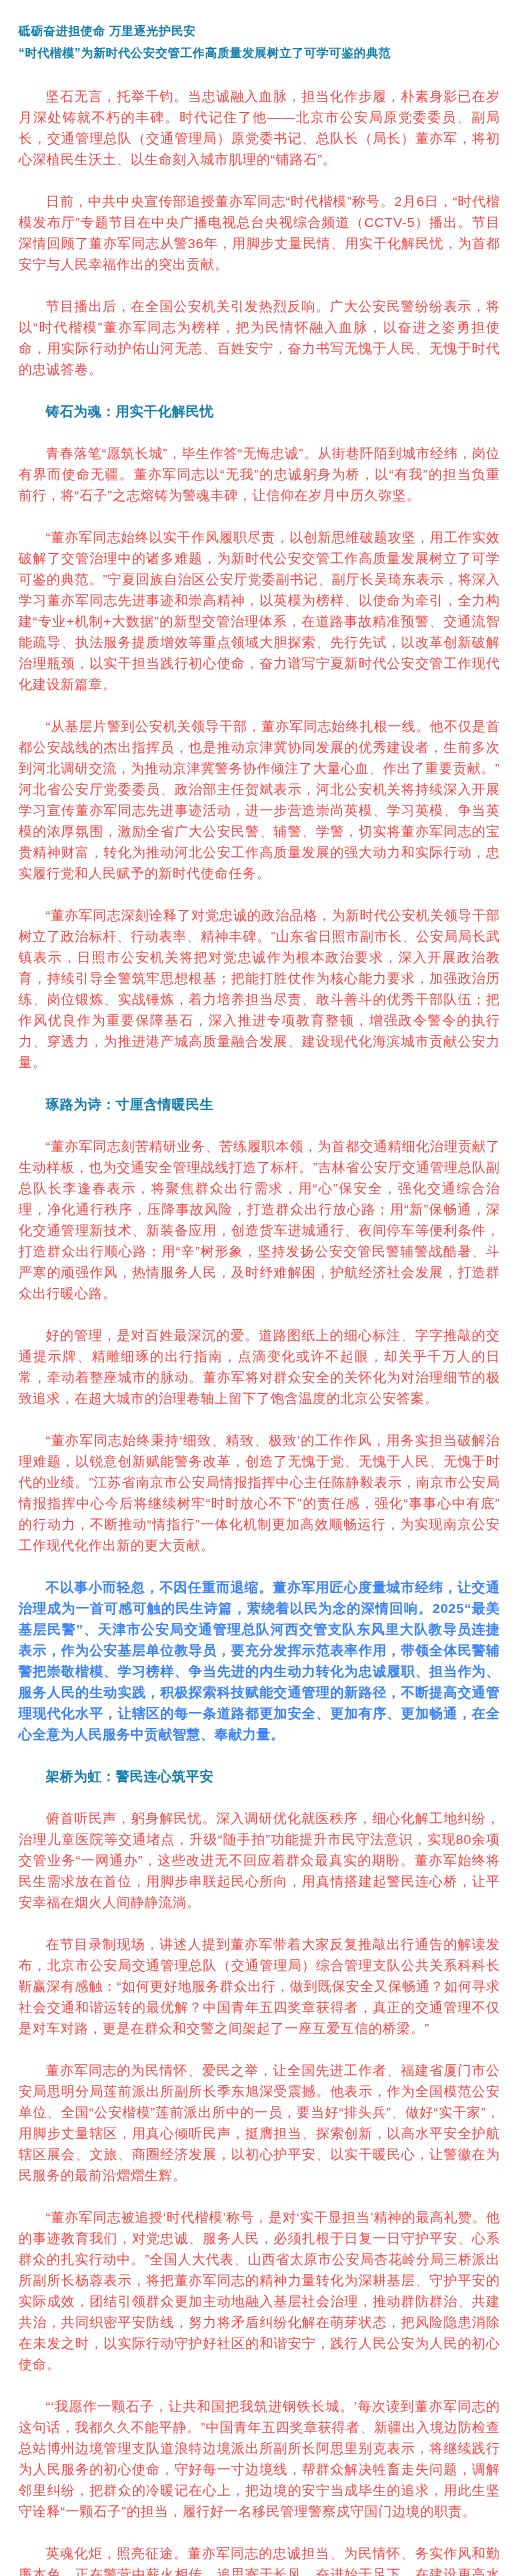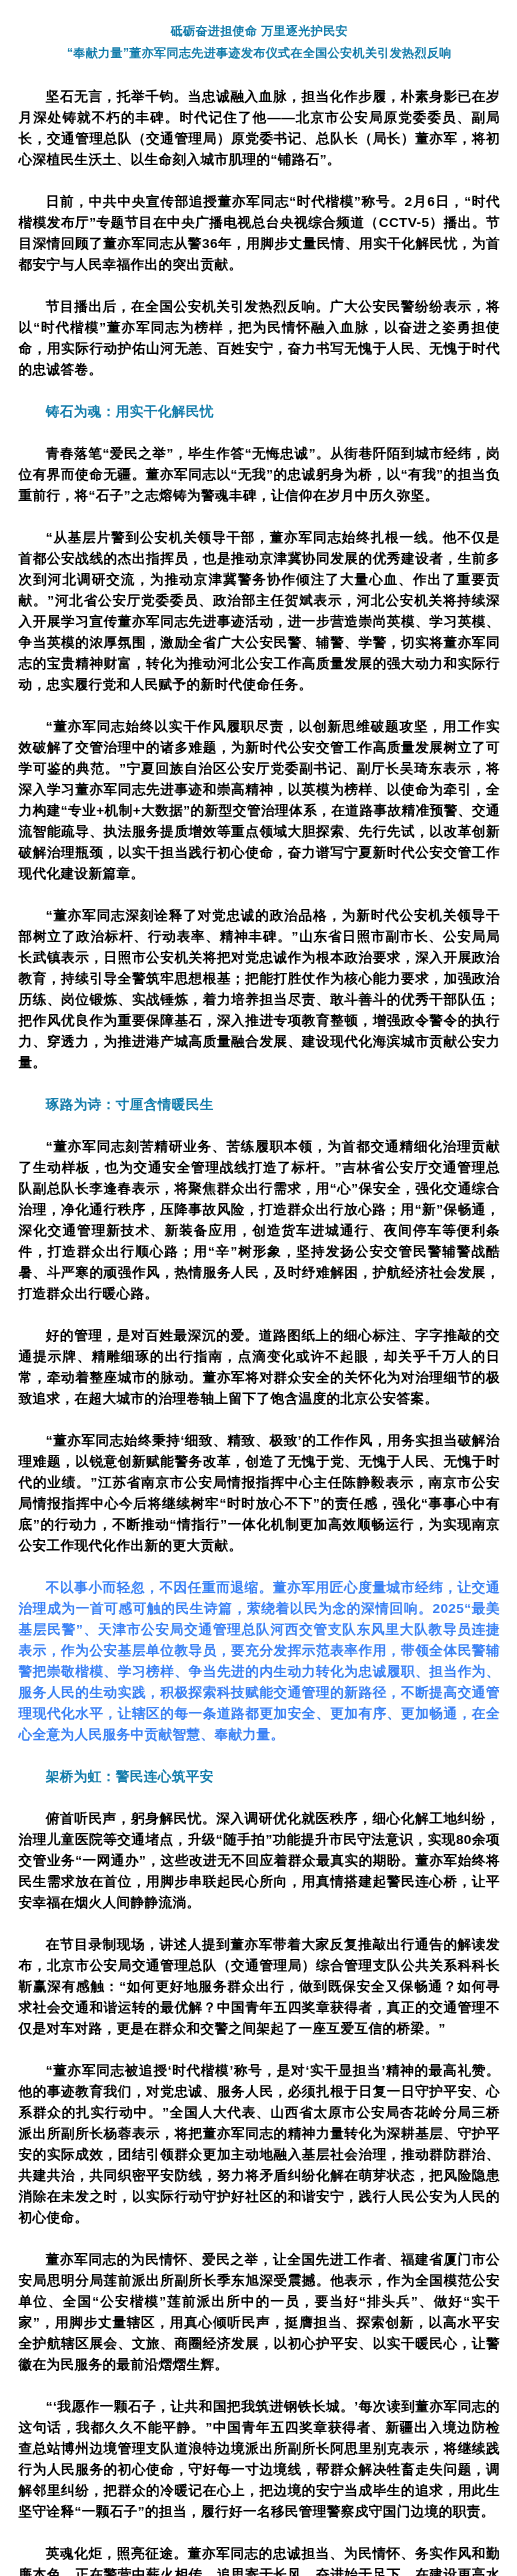--- a/index.html
+++ b/index.html
@@ -14,65 +14,65 @@
     font-family: "Liberation Sans", "DejaVu Sans", sans-serif;
   }
   .article-title {
     color: #127cab;
     font-size: 12px;
     line-height: 21.4px;
     font-weight: bold;
     margin: 0 0 21.4px 0;
     letter-spacing: 0.4px;
   }
-  .article-title .t-line { display: block; text-align: center; }
+  .article-title .t-line { display: block; }
   .article-body p, .article-body h2 {
     font-size: 13.6px;
     line-height: 21px;
     margin: 21px 0;
     text-indent: 2em;
     text-align: justify;
     letter-spacing: 0.4px;
   }
   .article-body p {
-    color: #000000;
-    font-weight: bold;
+    color: #ef4444;
+    font-weight: normal;
   }
   .article-body p.emphasis { font-weight: bold; color: #3b82f6; }
   .article-body h2 {
     color: #127cab;
     font-weight: bold;
     font-size: 13.6px;
   }
 </style>
 </head>
 <body>
 
 <div class="page">
   <h1 class="article-title">
     <span class="t-line">砥砺奋进担使命 万里逐光护民安</span>
-    <span class="t-line">“奉献力量”董亦军同志先进事迹发布仪式在全国公安机关引发热烈反响</span>
+    <span class="t-line">“时代楷模”为新时代公安交管工作高质量发展树立了可学可鉴的典范</span>
   </h1>
 
   <div class="article-body">
     <p>坚石无言，托举千钧。当忠诚融入血脉，担当化作步履，朴素身影已在岁月深处铸就不朽的丰碑。时代记住了他——北京市公安局原党委委员、副局长，交通管理总队（交通管理局）原党委书记、总队长（局长）董亦军，将初心深植民生沃土、以生命刻入城市肌理的“铺路石”。</p>
     <p>日前，中共中央宣传部追授董亦军同志“时代楷模”称号。2月6日，“时代楷模发布厅”专题节目在中央广播电视总台央视综合频道（CCTV-5）播出。节目深情回顾了董亦军同志从警36年，用脚步丈量民情、用实干化解民忧，为首都安宁与人民幸福作出的突出贡献。</p>
     <p>节目播出后，在全国公安机关引发热烈反响。广大公安民警纷纷表示，将以“时代楷模”董亦军同志为榜样，把为民情怀融入血脉，以奋进之姿勇担使命，用实际行动护佑山河无恙、百姓安宁，奋力书写无愧于人民、无愧于时代的忠诚答卷。</p>
     <h2>铸石为魂：用实干化解民忧</h2>
-    <p>青春落笔“爱民之举”，毕生作答“无悔忠诚”。从街巷阡陌到城市经纬，岗位有界而使命无疆。董亦军同志以“无我”的忠诚躬身为桥，以“有我”的担当负重前行，将“石子”之志熔铸为警魂丰碑，让信仰在岁月中历久弥坚。</p>
+    <p>青春落笔“愿筑长城”，毕生作答“无悔忠诚”。从街巷阡陌到城市经纬，岗位有界而使命无疆。董亦军同志以“无我”的忠诚躬身为桥，以“有我”的担当负重前行，将“石子”之志熔铸为警魂丰碑，让信仰在岁月中历久弥坚。</p>
+    <p>“董亦军同志始终以实干作风履职尽责，以创新思维破题攻坚，用工作实效破解了交管治理中的诸多难题，为新时代公安交管工作高质量发展树立了可学可鉴的典范。”宁夏回族自治区公安厅党委副书记、副厅长吴琦东表示，将深入学习董亦军同志先进事迹和崇高精神，以英模为榜样、以使命为牵引，全力构建“专业+机制+大数据”的新型交管治理体系，在道路事故精准预警、交通流智能疏导、执法服务提质增效等重点领域大胆探索、先行先试，以改革创新破解治理瓶颈，以实干担当践行初心使命，奋力谱写宁夏新时代公安交管工作现代化建设新篇章。</p>
     <p>“从基层片警到公安机关领导干部，董亦军同志始终扎根一线。他不仅是首都公安战线的杰出指挥员，也是推动京津冀协同发展的优秀建设者，生前多次到河北调研交流，为推动京津冀警务协作倾注了大量心血、作出了重要贡献。”河北省公安厅党委委员、政治部主任贺斌表示，河北公安机关将持续深入开展学习宣传董亦军同志先进事迹活动，进一步营造崇尚英模、学习英模、争当英模的浓厚氛围，激励全省广大公安民警、辅警、学警，切实将董亦军同志的宝贵精神财富，转化为推动河北公安工作高质量发展的强大动力和实际行动，忠实履行党和人民赋予的新时代使命任务。</p>
-    <p>“董亦军同志始终以实干作风履职尽责，以创新思维破题攻坚，用工作实效破解了交管治理中的诸多难题，为新时代公安交管工作高质量发展树立了可学可鉴的典范。”宁夏回族自治区公安厅党委副书记、副厅长吴琦东表示，将深入学习董亦军同志先进事迹和崇高精神，以英模为榜样、以使命为牵引，全力构建“专业+机制+大数据”的新型交管治理体系，在道路事故精准预警、交通流智能疏导、执法服务提质增效等重点领域大胆探索、先行先试，以改革创新破解治理瓶颈，以实干担当践行初心使命，奋力谱写宁夏新时代公安交管工作现代化建设新篇章。</p>
     <p>“董亦军同志深刻诠释了对党忠诚的政治品格，为新时代公安机关领导干部树立了政治标杆、行动表率、精神丰碑。”山东省日照市副市长、公安局局长武镇表示，日照市公安机关将把对党忠诚作为根本政治要求，深入开展政治教育，持续引导全警筑牢思想根基；把能打胜仗作为核心能力要求，加强政治历练、岗位锻炼、实战锤炼，着力培养担当尽责、敢斗善斗的优秀干部队伍；把作风优良作为重要保障基石，深入推进专项教育整顿，增强政令警令的执行力、穿透力，为推进港产城高质量融合发展、建设现代化海滨城市贡献公安力量。</p>
     <h2>琢路为诗：寸厘含情暖民生</h2>
     <p>“董亦军同志刻苦精研业务、苦练履职本领，为首都交通精细化治理贡献了生动样板，也为交通安全管理战线打造了标杆。”吉林省公安厅交通管理总队副总队长李逢春表示，将聚焦群众出行需求，用“心”保安全，强化交通综合治理，净化通行秩序，压降事故风险，打造群众出行放心路；用“新”保畅通，深化交通管理新技术、新装备应用，创造货车进城通行、夜间停车等便利条件，打造群众出行顺心路；用“辛”树形象，坚持发扬公安交管民警辅警战酷暑、斗严寒的顽强作风，热情服务人民，及时纾难解困，护航经济社会发展，打造群众出行暖心路。</p>
     <p>好的管理，是对百姓最深沉的爱。道路图纸上的细心标注、字字推敲的交通提示牌、精雕细琢的出行指南，点滴变化或许不起眼，却关乎千万人的日常，牵动着整座城市的脉动。董亦军将对群众安全的关怀化为对治理细节的极致追求，在超大城市的治理卷轴上留下了饱含温度的北京公安答案。</p>
     <p>“董亦军同志始终秉持‘细致、精致、极致’的工作作风，用务实担当破解治理难题，以锐意创新赋能警务改革，创造了无愧于党、无愧于人民、无愧于时代的业绩。”江苏省南京市公安局情报指挥中心主任陈静毅表示，南京市公安局情报指挥中心今后将继续树牢“时时放心不下”的责任感，强化“事事心中有底”的行动力，不断推动“情指行”一体化机制更加高效顺畅运行，为实现南京公安工作现代化作出新的更大贡献。</p>
     <p class="emphasis">不以事小而轻忽，不因任重而退缩。董亦军用匠心度量城市经纬，让交通治理成为一首可感可触的民生诗篇，萦绕着以民为念的深情回响。2025“最美基层民警”、天津市公安局交通管理总队河西交管支队东风里大队教导员连捷表示，作为公安基层单位教导员，要充分发挥示范表率作用，带领全体民警辅警把崇敬楷模、学习榜样、争当先进的内生动力转化为忠诚履职、担当作为、服务人民的生动实践，积极探索科技赋能交通管理的新路径，不断提高交通管理现代化水平，让辖区的每一条道路都更加安全、更加有序、更加畅通，在全心全意为人民服务中贡献智慧、奉献力量。</p>
     <h2>架桥为虹：警民连心筑平安</h2>
     <p>俯首听民声，躬身解民忧。深入调研优化就医秩序，细心化解工地纠纷，治理儿童医院等交通堵点，升级“随手拍”功能提升市民守法意识，实现80余项交管业务“一网通办”，这些改进无不回应着群众最真实的期盼。董亦军始终将民生需求放在首位，用脚步串联起民心所向，用真情搭建起警民连心桥，让平安幸福在烟火人间静静流淌。</p>
     <p>在节目录制现场，讲述人提到董亦军带着大家反复推敲出行通告的解读发布，北京市公安局交通管理总队（交通管理局）综合管理支队公共关系科科长靳赢深有感触：“如何更好地服务群众出行，做到既保安全又保畅通？如何寻求社会交通和谐运转的最优解？中国青年五四奖章获得者，真正的交通管理不仅是对车对路，更是在群众和交警之间架起了一座互爱互信的桥梁。”</p>
+    <p>董亦军同志的为民情怀、爱民之举，让全国先进工作者、福建省厦门市公安局思明分局莲前派出所副所长季东旭深受震撼。他表示，作为全国模范公安单位、全国“公安楷模”莲前派出所中的一员，要当好“排头兵”、做好“实干家”，用脚步丈量辖区，用真心倾听民声，挺膺担当、探索创新，以高水平安全护航辖区展会、文旅、商圈经济发展，以初心护平安、以实干暖民心，让警徽在为民服务的最前沿熠熠生辉。</p>
     <p>“董亦军同志被追授‘时代楷模’称号，是对‘实干显担当’精神的最高礼赞。他的事迹教育我们，对党忠诚、服务人民，必须扎根于日复一日守护平安、心系群众的扎实行动中。”全国人大代表、山西省太原市公安局杏花岭分局三桥派出所副所长杨蓉表示，将把董亦军同志的精神力量转化为深耕基层、守护平安的实际成效，团结引领群众更加主动地融入基层社会治理，推动群防群治、共建共治，共同织密平安防线，努力将矛盾纠纷化解在萌芽状态，把风险隐患消除在未发之时，以实际行动守护好社区的和谐安宁，践行人民公安为人民的初心使命。</p>
-    <p>董亦军同志的为民情怀、爱民之举，让全国先进工作者、福建省厦门市公安局思明分局莲前派出所副所长季东旭深受震撼。他表示，作为全国模范公安单位、全国“公安楷模”莲前派出所中的一员，要当好“排头兵”、做好“实干家”，用脚步丈量辖区，用真心倾听民声，挺膺担当、探索创新，以高水平安全护航辖区展会、文旅、商圈经济发展，以初心护平安、以实干暖民心，让警徽在为民服务的最前沿熠熠生辉。</p>
     <p>“‘我愿作一颗石子，让共和国把我筑进钢铁长城。’每次读到董亦军同志的这句话，我都久久不能平静。”中国青年五四奖章获得者、新疆出入境边防检查总站博州边境管理支队道浪特边境派出所副所长阿思里别克表示，将继续践行为人民服务的初心使命，守好每一寸边境线，帮群众解决牲畜走失问题，调解邻里纠纷，把群众的冷暖记在心上，把边境的安宁当成毕生的追求，用此生坚守诠释“一颗石子”的担当，履行好一名移民管理警察戍守国门边境的职责。</p>
     <p>英魂化炬，照亮征途。董亦军同志的忠诚担当、为民情怀、务实作风和勤廉本色，正在警营中薪火相传。追思寄于长风，奋进始于足下。在建设更高水平平安中国法治中国的新征程上，“时代楷模”的精神必将激励全警接续奋斗、谱写新篇！</p>
   </div>
 </div>
 
 
 </body></html>

